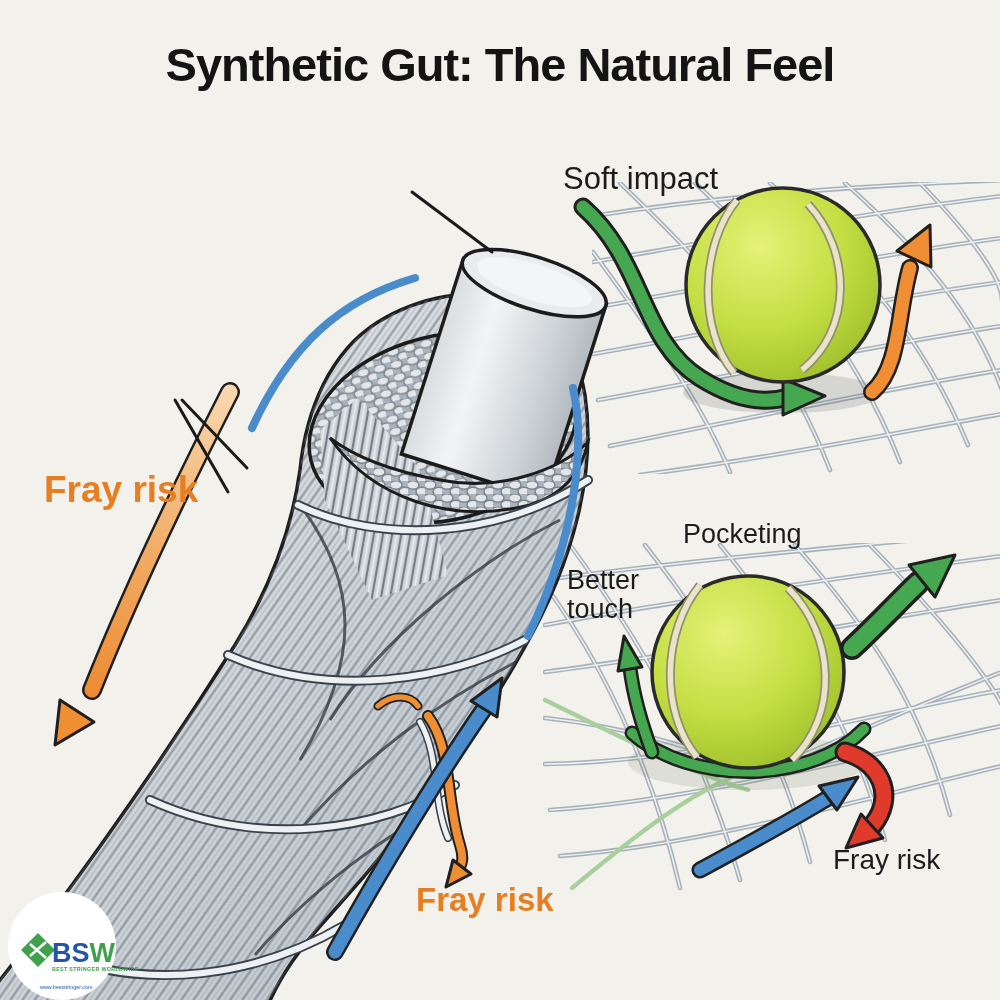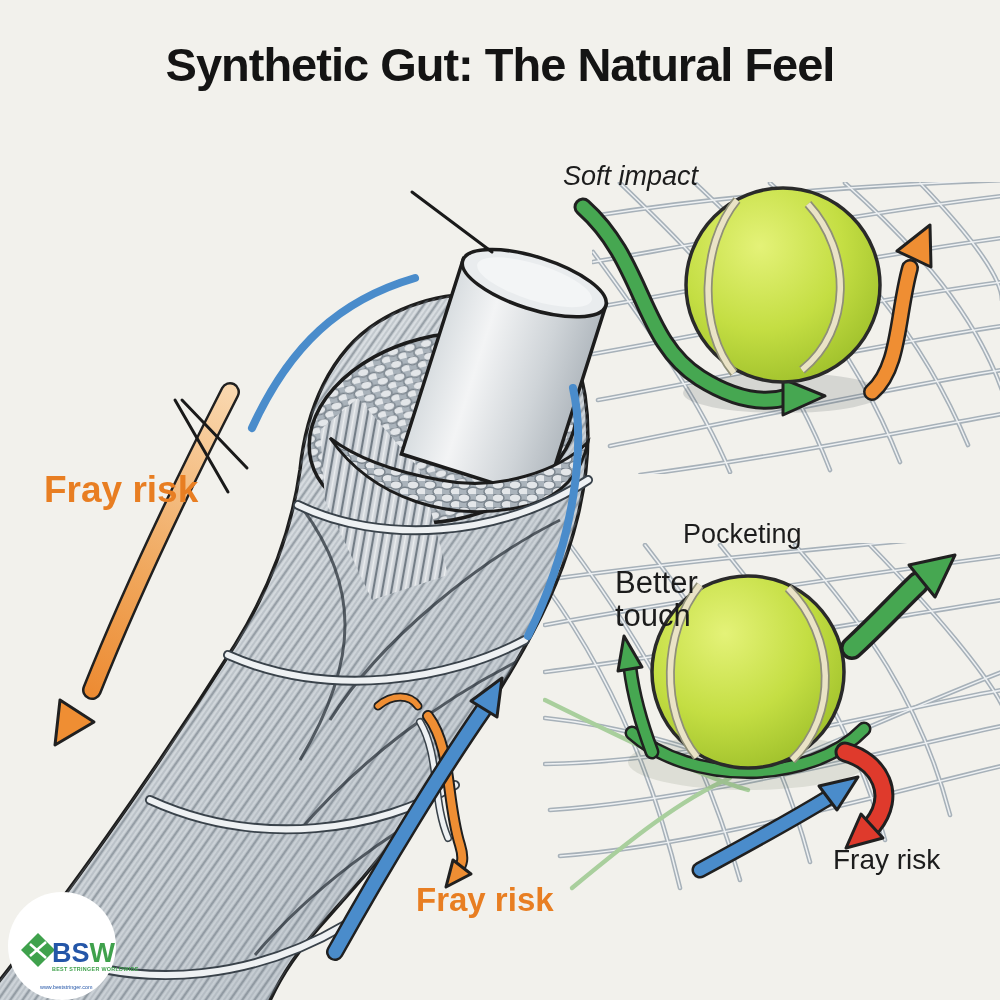--- a/index.html
+++ b/index.html
@@ -4,25 +4,25 @@
 <style>
   html,body{margin:0;padding:0;}
   #canvas{
     position:relative;width:1000px;height:1000px;overflow:hidden;
     background:#f2f1ec;font-family:"Liberation Sans",sans-serif;
   }
   #art{position:absolute;left:0;top:0;}
   .label{position:absolute;color:#1c1c1c;line-height:1.08;}
   .title{left:0;right:0;top:40px;text-align:center;font-size:47px;font-weight:700;letter-spacing:-1px;color:#141414;}
   .lab-nylon{left:345px;top:144px;font-size:29px;}
-  .lab-soft{left:563px;top:162px;font-size:27px;font-style:italic;}
+  .lab-soft{left:563px;top:162px;font-size:31px;}
   .lab-outer{left:57px;top:364px;font-size:29px;}
   .lab-frayL{left:44px;top:470px;font-size:37px;font-weight:700;color:#e87e22;}
   .lab-pocket{left:683px;top:520px;font-size:27px;}
-  .lab-touch{left:567px;top:566px;font-size:31px;white-space:pre-line;margin-left:48px;}
+  .lab-touch{left:567px;top:566px;font-size:27px;white-space:pre-line;}
   .lab-frayB{left:416px;top:882px;font-size:33px;font-weight:700;color:#e87e22;}
   .lab-frayR{left:833px;top:845px;font-size:28px;}
   
   .mesh-u{fill:none;stroke:#a7b1b9;stroke-width:4.6;stroke-linecap:round;}
   .mesh-o{fill:none;stroke:#eef1f3;stroke-width:1.5;stroke-linecap:round;}
   .mesh-g{fill:none;stroke:#a9cf9d;stroke-width:4.4;stroke-linecap:round;}
   .shaft-u{fill:none;stroke:#202020;stroke-linecap:round;}
   .cg{stroke:#46a751;}.co{stroke:#ef8e33;}.cb{stroke:#4a8ccb;}.cr{stroke:#df3a2c;}
   .shaft{fill:none;stroke-linecap:round;}
   .head{stroke:#202020;stroke-width:3;stroke-linejoin:round;}

